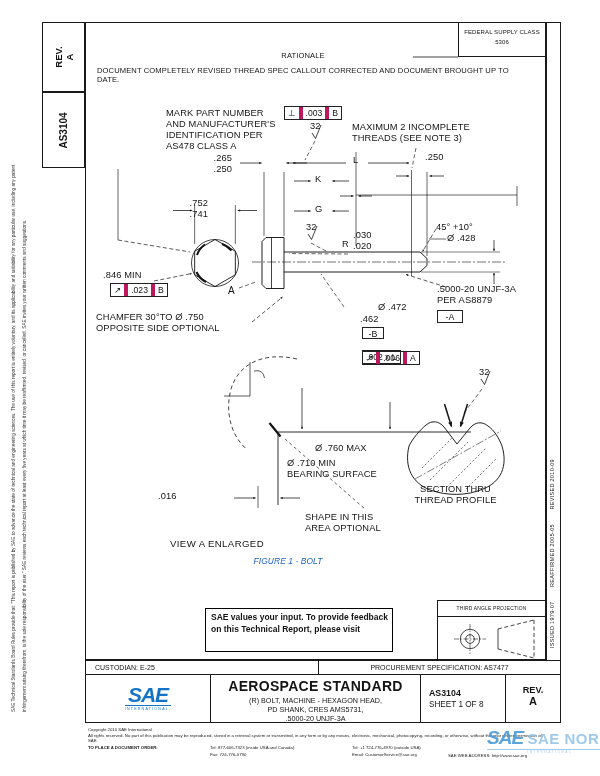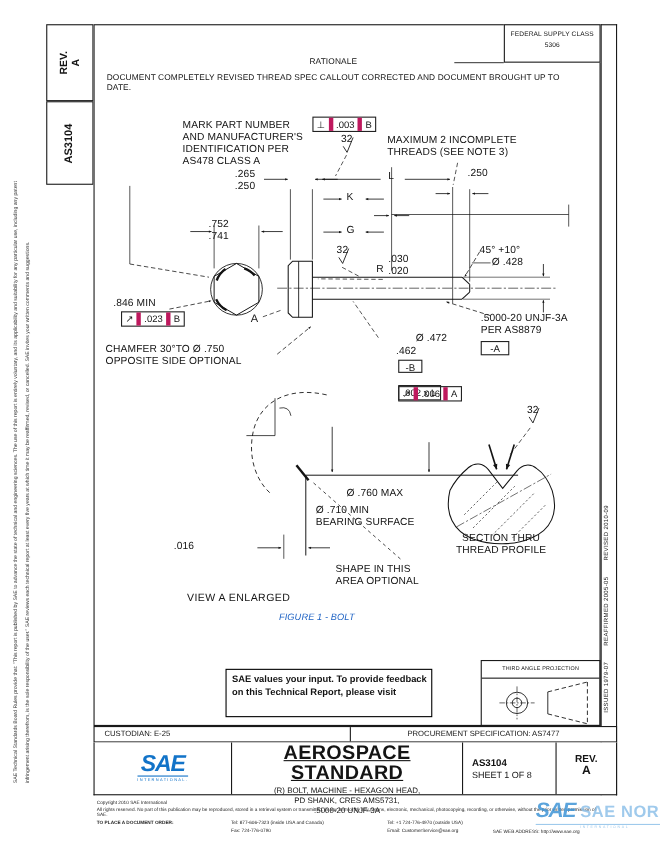--- a/index.html
+++ b/index.html
@@ -36,21 +36,21 @@
   .tbl-row1 .cell-r{flex:1;display:flex;align-items:center;justify-content:center;font-size:7px;}
   .tbl-row2{position:absolute;left:85px;top:675px;width:476px;height:48px;border:1.4px solid #1a1a1a;border-top:none;
             box-sizing:border-box;display:flex;z-index:3;background:#fff;}
   .cell-logo{width:125px;border-right:1.2px solid #1a1a1a;display:flex;flex-direction:column;align-items:center;
             justify-content:center;box-sizing:border-box;}
   .cell-title{width:210px;border-right:1.2px solid #1a1a1a;text-align:center;box-sizing:border-box;padding-top:2px;}
   .cell-as{width:85px;border-right:1.2px solid #1a1a1a;box-sizing:border-box;padding:13px 0 0 8px;}
   .cell-rev{flex:1;text-align:center;padding-top:10px;}
   .logo-sae{font-size:21px;font-weight:900;font-style:italic;color:#1273c8;line-height:18px;letter-spacing:-1px;}
   .logo-sub{font-size:3.6px;color:#1273c8;letter-spacing:1.2px;border-top:1px solid #1273c8;margin-top:1px;padding-top:.5px;}
-  .std-hdr{font-size:18px;font-weight:bold;text-decoration:underline;letter-spacing:.3px;line-height:15px;}
+  .std-hdr{font-size:14px;font-weight:bold;letter-spacing:.3px;line-height:15px;}
   .std-title{font-size:7.2px;line-height:8.8px;white-space:pre-line;margin-top:2px;}
   .footer-t{position:absolute;font-size:4.3px;line-height:5.3px;color:#222;z-index:3;}
   .wm{position:absolute;left:487px;top:727px;z-index:4;opacity:.85;white-space:nowrap;}
   .wm .wm-sae{font-size:19px;font-weight:900;font-style:italic;color:#3f94d6;letter-spacing:-1px;}
   .wm .wm-norm{font-size:15px;font-weight:800;color:#8fc1e9;letter-spacing:.5px;}
   .wm .wm-sub{font-size:3.2px;color:#8fc1e9;letter-spacing:1.5px;text-align:center;border-top:.5px solid #8fc1e9;}
 </style>
 </head>
 <body>
 

